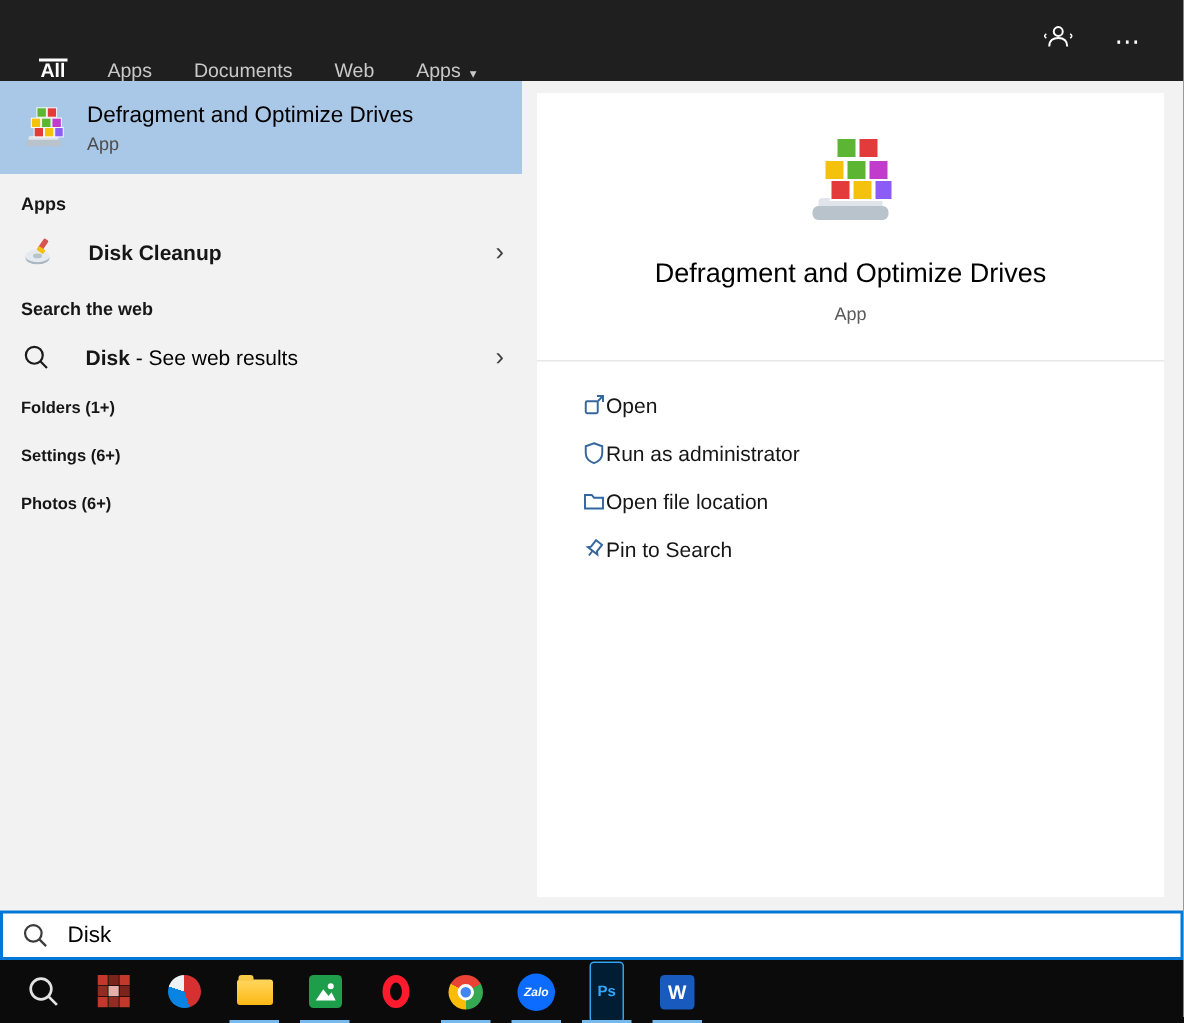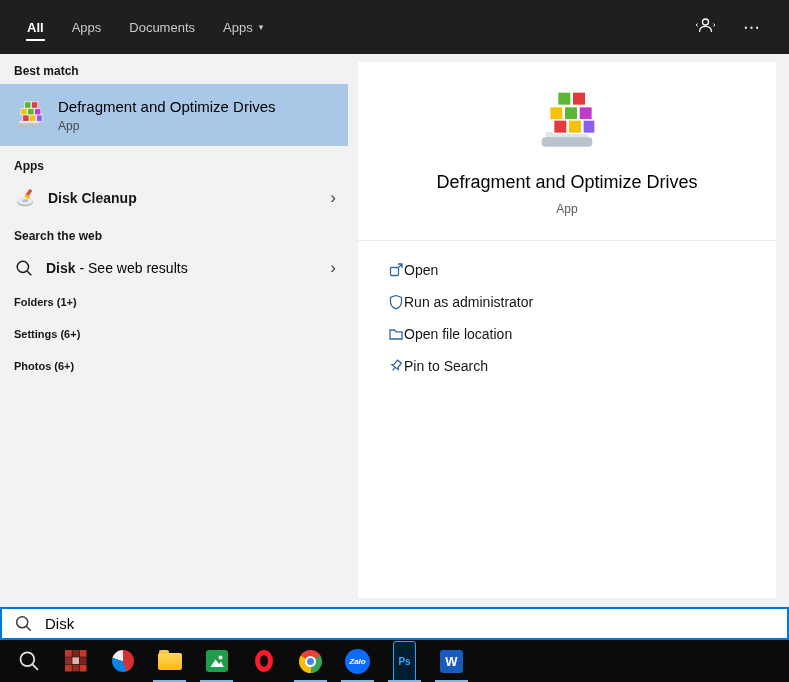--- a/index.html
+++ b/index.html
@@ -9,21 +9,21 @@
     font-family:"Liberation Sans", sans-serif; background:#f2f2f2;
   }
 
   
   .topbar {
     position:absolute; top:0; left:0; width:789px; height:54px;
     background:#1f1f1f; display:flex; align-items:stretch;
   }
   .tabs { display:flex; padding-left:13px; }
   .tab {
-    position:relative; display:flex; align-items:center; gap:6px;
+    position:relative; display:flex; align-items:flex-end; gap:6px;
     padding:0 14px; font-size:13px; color:#c9c9c9; cursor:pointer;
   }
   .tab.active { color:#ffffff; font-weight:bold; }
   .tab.active::after {
     content:""; position:absolute; left:13px; right:13px; bottom:13px;
     height:2px; background:#ffffff;
   }
   .tab .dd-arrow { font-size:9px; color:#c9c9c9; }
   .topbar-right { margin-left:auto; display:flex; align-items:center; gap:28px; padding-right:28px; }
   .topbar-right .ellipsis { color:#ffffff; font-size:17px; letter-spacing:1px; cursor:pointer; }
@@ -32,21 +32,21 @@
   .left-panel { position:absolute; left:0; top:54px; width:348px; height:553px; background:#f2f2f2; }
   .section-header { padding:10px 14px 6px 14px; font-size:12px; font-weight:bold; color:#161616; }
   .section-header.gap-top { padding-top:13px; }
   .best-match-item {
     height:62px; background:#a9c7e6; display:flex; align-items:center;
     padding:0 14px; gap:14px; cursor:pointer;
   }
   .bm-title { font-size:15px; color:#000; }
   .bm-sub { font-size:12px; color:#4c4c4c; margin-top:4px; }
   .list-row {
-    height:37px; display:flex; align-items:center; gap:13px;
+    height:37px; display:flex; align-items:center; gap:24px;
     padding:0 12px 0 15px; cursor:pointer; font-size:14px; color:#161616;
   }
   .list-row .row-label { font-weight:bold; }
   .list-row .row-rest { color:#000000; font-weight:normal; }
   .chevron { margin-left:auto; color:#404040; font-size:17px; line-height:1; }
   .cat-row { padding:10px 14px; font-size:11px; font-weight:bold; color:#161616; cursor:pointer; }
 
   
   .preview-card {
     position:absolute; left:358px; top:62px; width:418px; height:536px;
@@ -126,39 +126,41 @@
       <div class="tab active">
         <span>All</span>
       </div>
       <div class="tab">
         <span>Apps</span>
       </div>
       <div class="tab">
         <span>Documents</span>
       </div>
       <div class="tab">
+        <span>Web</span>
+      </div>
+      <div class="tab">
         <span>Apps</span>
         <span class="dd-arrow">▾</span>
       </div>
     </div>
     <div class="topbar-right">
       <span>
         <svg width="19" height="19" viewBox="0 0 19 19" fill="none" stroke="#ffffff" stroke-width="1.3">
           <circle cx="9.5" cy="6" r="3"></circle>
           <path d="M3.5 16 C3.5 11.8 6.3 10.3 9.5 10.3 C12.7 10.3 15.5 11.8 15.5 16"></path>
           <path d="M1.5 7.5 L0.2 9 L1.5 10.5 M17.5 7.5 L18.8 9 L17.5 10.5" stroke-width="1"></path>
         </svg>
       </span>
       <span class="ellipsis">⋯</span>
     </div>
   </div>
 
   <div class="left-panel">
 
-    <div class="section-header">Best match</div>
 
     <div class="best-match-item">
       <svg width="30" height="30">
           <use href="#defragSym"></use>
         </svg>
       <div>
         <div class="bm-title">Defragment and Optimize Drives</div>
         <div class="bm-sub">App</div>
       </div>
     </div>

